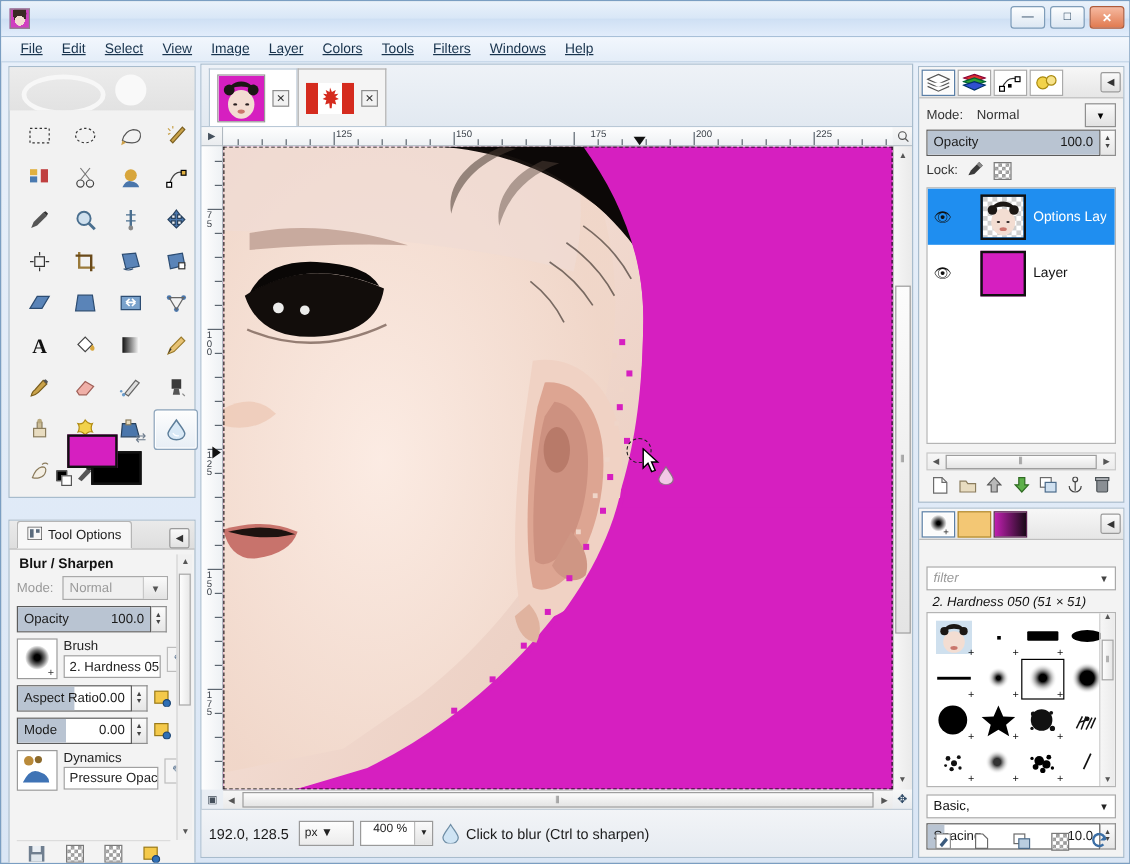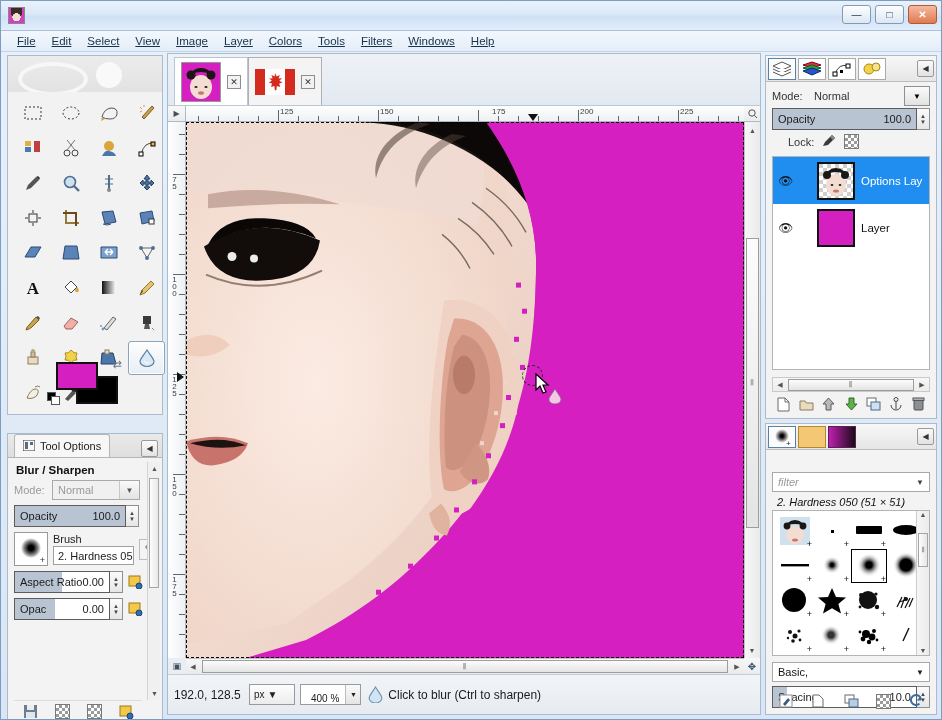--- a/index.html
+++ b/index.html
@@ -340,37 +340,37 @@
     background:linear-gradient(#f2f4f7,#e6ebf1);border-top:1px solid #c2cdd8;
     display:flex;align-items:center;padding-left:6px;gap:5px;
   }
   #coords{font-size:12px;color:#1a1a1a;min-width:70px;}
   .unitcombo{
     height:21px;min-width:46px;border:1px solid #9a9a9a;background:linear-gradient(#fdfdfd,#ececec);
     display:flex;align-items:center;padding:0 4px;font-size:10px;color:#222;gap:3px;
   }
   .zoomcombo{
     height:21px;border:1px solid #9a9a9a;background:#fff;
-    display:flex;align-items:flex-end;font-size:10px;color:#222;
+    display:flex;align-items:flex-start;font-size:10px;color:#222;
   }
   .zoomcombo .v{padding:0 6px 0 10px;}
   .zoomcombo .a{width:15px;height:19px;border-left:1px solid #bbb;background:linear-gradient(#fafafa,#e4e4e4);
     display:flex;align-items:center;justify-content:center;font-size:7px;}
   #statusmsg{font-size:12px;color:#1a1a1a;}
 
   
   #rdock-top {
     left: 764px; top: 54px; width: 172px; height: 364px;
     background:#f3f3f3; border:1px solid #a8bccd;
   }
   #rdock-bot {
     left: 764px; top: 422px; width: 172px; height: 292px;
     background:#f3f3f3; border:1px solid #a8bccd;
   }
-  .lockrow{display:flex;align-items:center;gap:7px;padding:3px 22px;}
+  .lockrow{display:flex;align-items:center;gap:7px;padding:3px 6px;}
   #layerlist{
     position:absolute;left:6px;right:6px;top:100px;bottom:48px;
     background:#fff;border:1px solid #b4b4b4;overflow:hidden;
   }
   .layerrow{
     display:flex;align-items:center;height:47px;padding-left:4px;gap:6px;
   }
   .layerrow.sel{background:#1f8ef0;}
   .eye{width:17px;height:17px;flex:none;display:flex;align-items:center;justify-content:center;font-size:12px;color:#111;}
   .linkslot{width:11px;height:17px;flex:none;}
@@ -748,35 +748,49 @@
           <svg width="15" height="14" viewBox="0 0 15 14">
               <rect x="1" y="1" width="11" height="10" fill="#f4c94a" stroke="#9a7a18"></rect>
               <circle cx="11" cy="11" r="3" fill="#2f6fb5" stroke="#1d4573"></circle>
             </svg>
         </div>
       </div>
 
       <div class="row">
         <div class="slider" style="max-width:96px">
           <div class="fill" style="width:43%"></div>
-          <span class="t1">Opac</span>
+          <span class="t1">Mode</span>
           <span class="t2">0.00</span>
         </div>
         <div class="spin">
             <span>▲</span>
             <span>▼</span>
           </div>
         <div class="resetbtn">
           <svg width="15" height="14" viewBox="0 0 15 14">
               <rect x="1" y="1" width="11" height="10" fill="#f4c94a" stroke="#9a7a18"></rect>
               <circle cx="11" cy="11" r="3" fill="#2f6fb5" stroke="#1d4573"></circle>
             </svg>
         </div>
       </div>
 
+      <div class="brushbox">
+        <div class="brushthumb">
+          <svg width="30" height="30" viewBox="0 0 30 30">
+              <circle cx="9" cy="8" r="4" fill="#b98a3a"></circle>
+              <circle cx="17" cy="7" r="3" fill="#8c6a2c"></circle>
+              <path d="M4 26 q6-12 13-9 q9 3 9 9z" fill="#3f73b5"></path>
+            </svg>
+        </div>
+        <div class="fieldcol">
+          <span class="cap">Dynamics</span>
+          <div class="txtin">Pressure Opac</div>
+        </div>
+        <div class="editbtn" style="margin-right:14px">✎</div>
+      </div>
     </div>
 
     <div class="to-scroll">
       <div class="up">▲</div>
       <div class="thumb"></div>
       <div class="dn">▼</div>
     </div>
 
     <div id="to-bottombar">
       <div class="minibtn">

